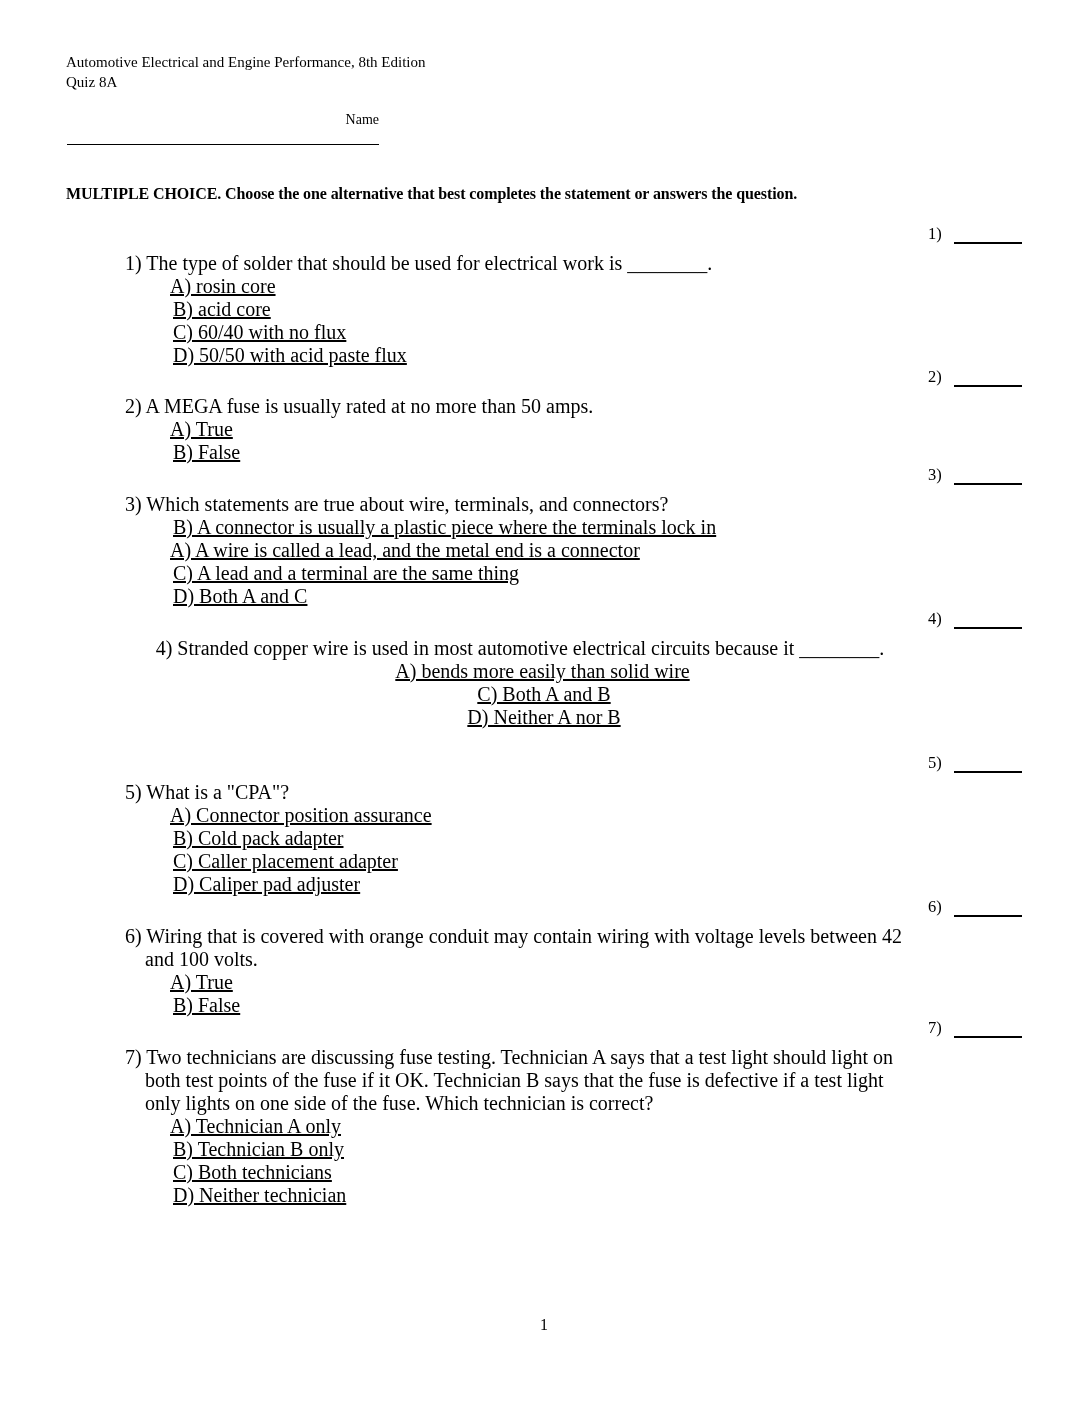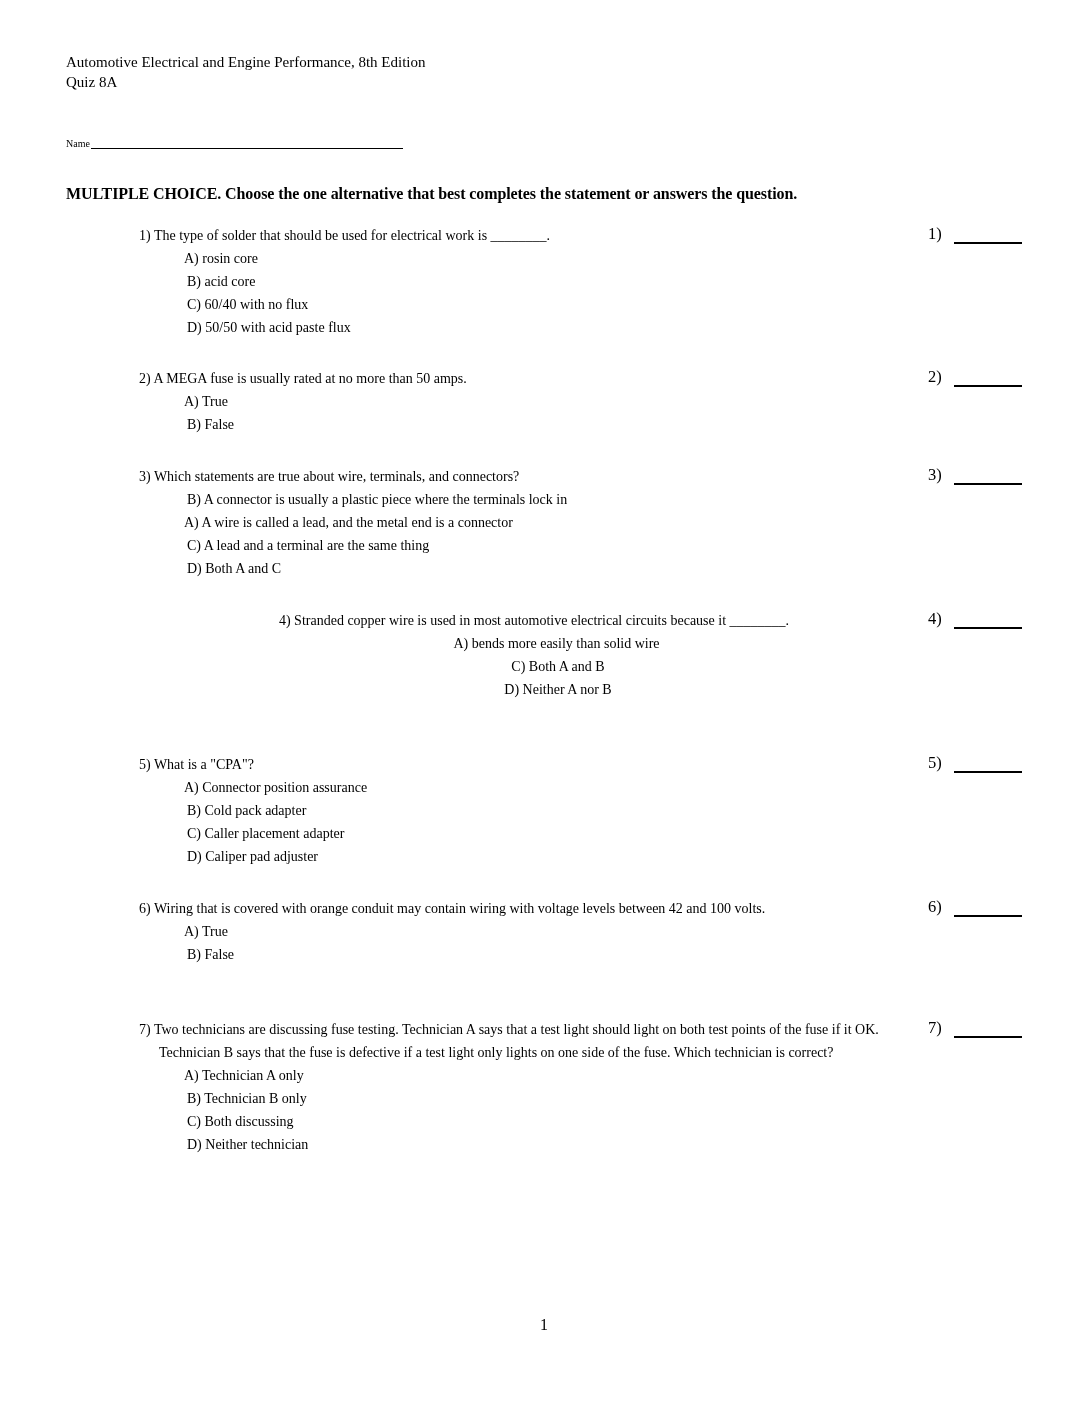--- a/index.html
+++ b/index.html
@@ -1,23 +1,23 @@
 <!DOCTYPE html>
 <html><head>
 <meta charset="utf-8">
 <style>
   html, body { margin: 0; padding: 0; background: #ffffff; }
   body { width: 1088px; height: 1408px; position: relative; font-family: "Liberation Serif", "DejaVu Serif", serif; color: #000; }
   .header { position: absolute; left: 66px; top: 52px; font-size: 15px; line-height: 20px; }
-  .name-row { position: absolute; left: 66px; top: 132px; font-size: 10px; display: flex; align-items: flex-end; }
+  .name-row { position: absolute; left: 66px; top: 112px; font-size: 14px; display: flex; align-items: flex-end; flex-direction: column; }
   .name-line { display: inline-block; width: 312px; border-bottom: 1px solid #000; height: 16px; margin-left: 1px; }
   .instructions { position: absolute; left: 66px; top: 185px; font-size: 16px; font-weight: bold; letter-spacing: -0.1px; }
-  .question { position: absolute; left: 139px; width: 790px; font-size: 14px; line-height: 23px; }
+  .question { position: absolute; left: 125px; width: 790px; font-size: 20px; line-height: 23px; margin-top: 28px; }
   .q-stem { padding-left: 20px; text-indent: -20px; }
-  .options { padding-left: 45px; }
+  .options { padding-left: 45px; text-decoration: underline; }
   .opt { white-space: nowrap; }
   .opt.indent { padding-left: 3px; }
   .answer-slot { position: absolute; left: 928px; font-size: 16.5px; display: flex; align-items: flex-end; }
   .answer-line { display: inline-block; width: 68px; border-bottom: 2px solid #000; margin-left: 12px; height: 14px; }
   .page-num { position: absolute; left: 540px; top: 1316px; font-size: 16px; }
 </style>
 </head>
 <body>
 
 <div class="header">
@@ -104,21 +104,21 @@
     </div>
     <div class="answer-slot" style="top: 897px;">
       <span>6)</span>
       <span class="answer-line"></span>
     </div>
     <div class="question" style="top: 1018px;">
       <div class="q-stem">7) Two technicians are discussing fuse testing. Technician A says that a test light should light on both test points of the fuse if it OK. Technician B says that the fuse is defective if a test light only lights on one side of the fuse. Which technician is correct?</div>
       <div class="options">
         <div class="opt">A) Technician A only</div>
         <div class="opt indent">B) Technician B only</div>
-        <div class="opt indent">C) Both discussing</div>
+        <div class="opt indent">C) Both technicians</div>
         <div class="opt indent">D) Neither technician</div>
       </div>
     </div>
     <div class="answer-slot" style="top: 1018px;">
       <span>7)</span>
       <span class="answer-line"></span>
     </div>
   </div>
 
 <div class="page-num">1</div>

